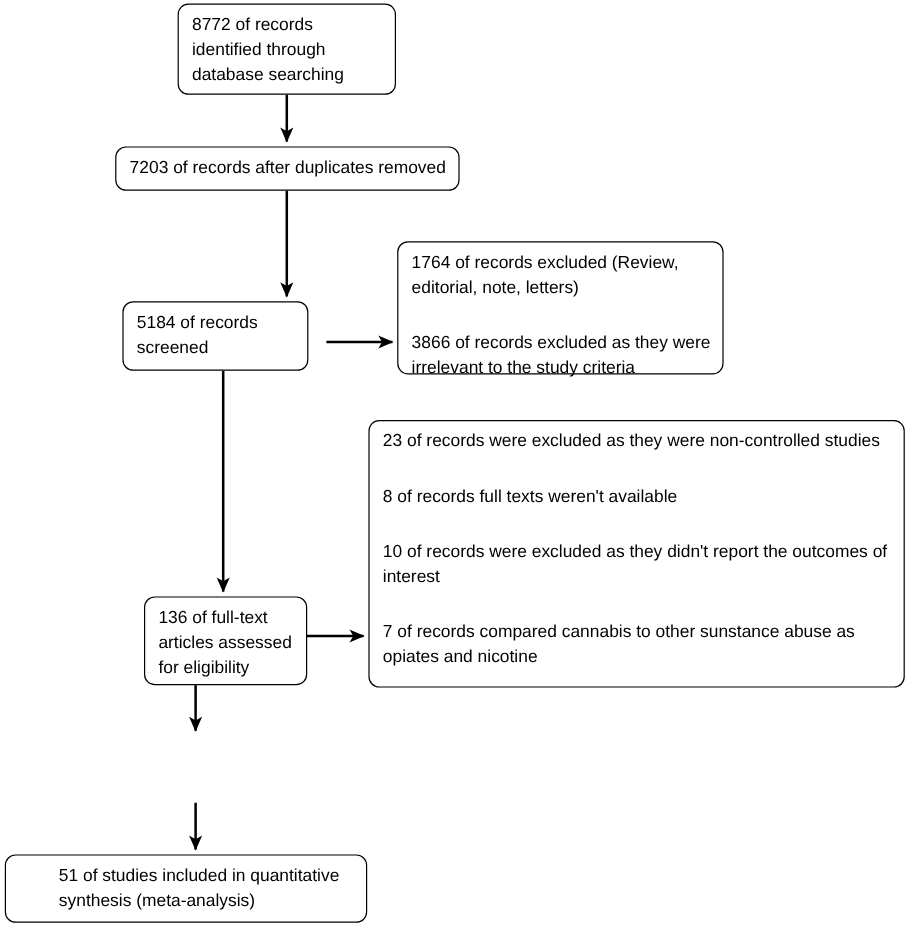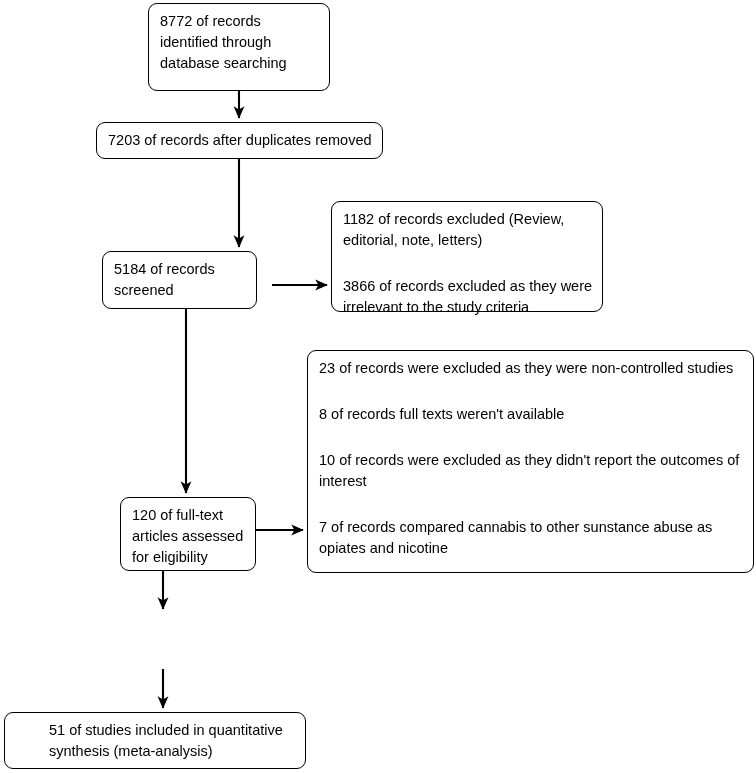--- a/index.html
+++ b/index.html
@@ -58,46 +58,46 @@
       <path d="M239,79 L239,118"></path>
       <path d="M239,159 L239,247"></path>
       <path d="M272,285 L327,285"></path>
       <path d="M186,309 L186,493"></path>
       <path d="M255,530 L303,530"></path>
       <path d="M163,571 L163,609"></path>
       <path d="M163,669 L163,708"></path>
     </g>
   </svg>
 
-  <div class="node" style="left:148px; top:3px; width:182px; height:88px;">
+  <div class="node" style="left:148px; top:3px; width:182px; height:76px;">
     <p>8772 of records identified through database searching</p>
   </div>
 
   <div class="node" style="left:96px; top:122px; width:287px; height:37px;">
     <p>7203 of records after duplicates removed</p>
   </div>
 
   <div class="node" style="left:102px; top:251px; width:155px; height:58px;">
     <p>5184 of records screened</p>
   </div>
 
   <div class="node" style="left:331px; top:201px; width:272px; height:111px;">
-    <p>1182 of records excluded (Review, editorial, note, letters)</p>
+    <p>1764 of records excluded (Review, editorial, note, letters)</p>
     <p>3866 of records excluded as they were irrelevant to the study criteria</p>
   </div>
 
   <div class="node" style="left:307px; top:350px; width:447px; height:223px;">
     <p>23 of records were excluded as they were non-controlled studies</p>
     <p>8 of records full texts weren't available</p>
     <p>10 of records were excluded as they didn't report the outcomes of interest</p>
     <p>7 of records compared cannabis to other sunstance abuse as opiates and nicotine</p>
   </div>
 
   <div class="node" style="left:120px; top:497px; width:136px; height:74px;">
-    <p>120 of full-text articles assessed for eligibility</p>
+    <p>136 of full-text articles assessed for eligibility</p>
   </div>
 
 
   <div class="node" style="left:4px; top:712px; width:302px; height:57px;padding-left:44px;">
     <p>51 of studies included in quantitative synthesis (meta-analysis)</p>
   </div>
 
 </div>
 
 </body></html>

